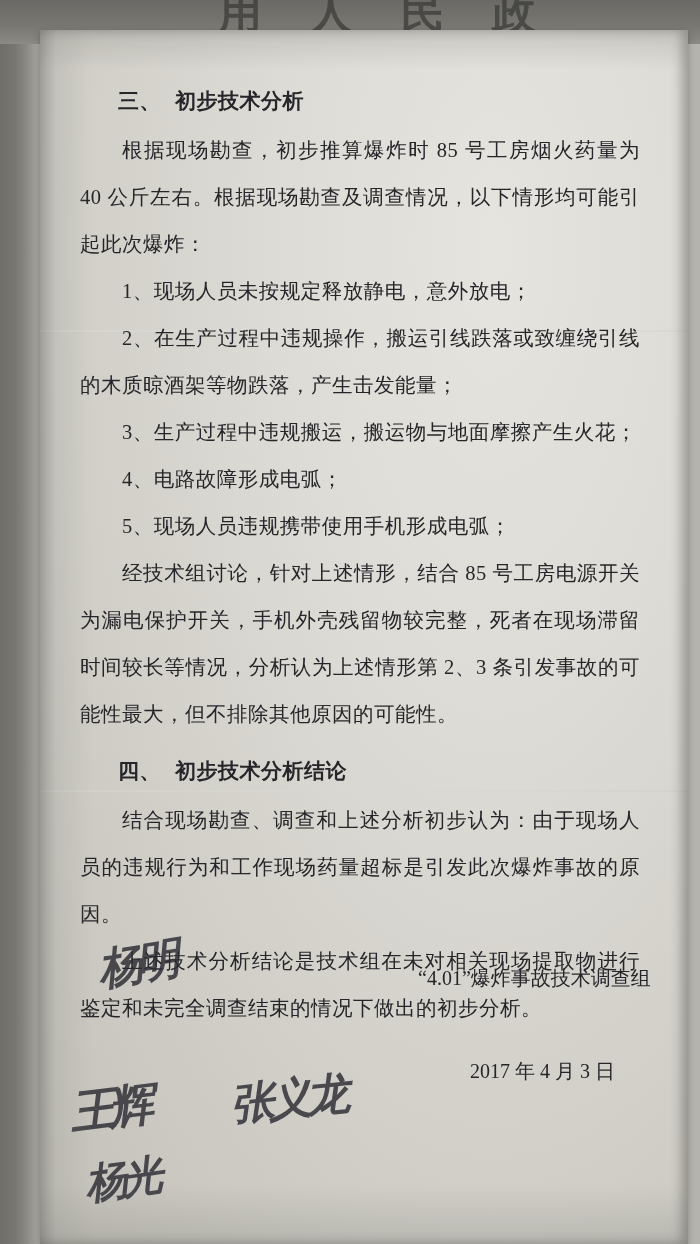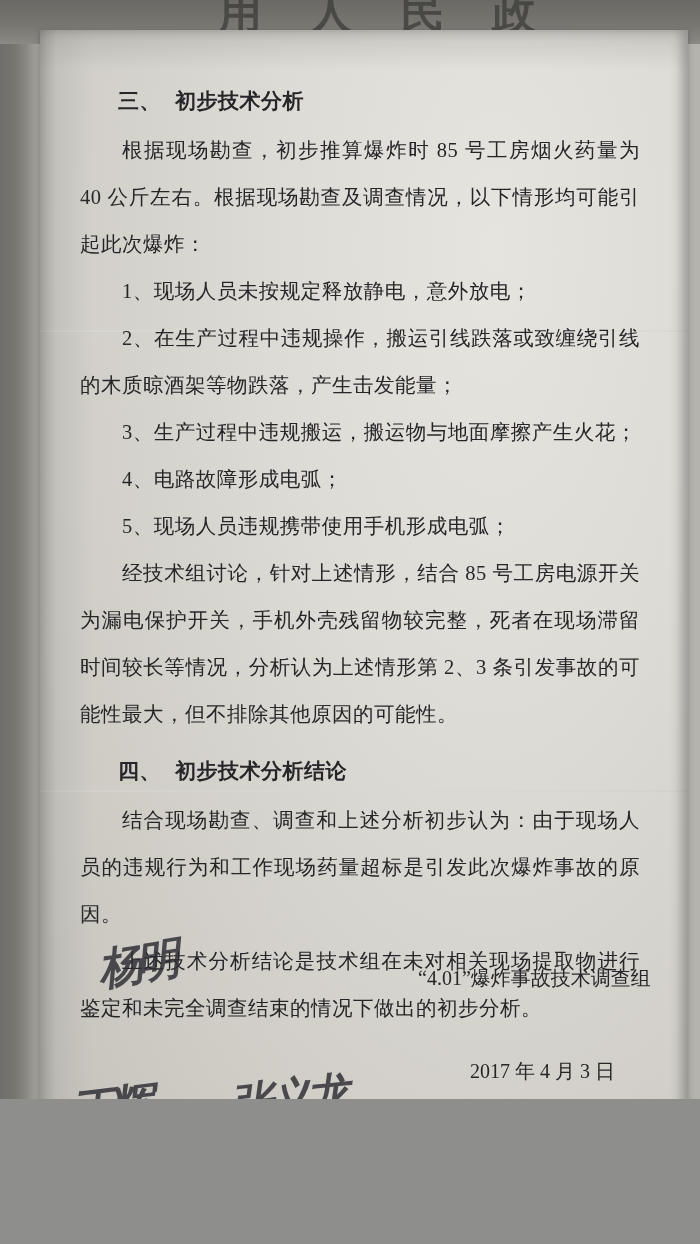--- a/index.html
+++ b/index.html
@@ -3,21 +3,21 @@
 <meta charset="utf-8">
 <style>
   html, body {
     margin: 0;
     padding: 0;
     background: #8e8e8c;
   }
   #page {
     position: relative;
     width: 700px;
-    height: 1099px;
+    height: 1244px;
     overflow: hidden;
     background: #bef264;
     font-family: "Liberation Serif", "DejaVu Serif", serif;
   }
   
   .desk {
     position: absolute;
     inset: 0;
     background: linear-gradient(90deg, #6f6e6b 0px, #76756f 14px, #8a8883 26px, #9d9b95 34px, #b5b3ad 46px);
   }

